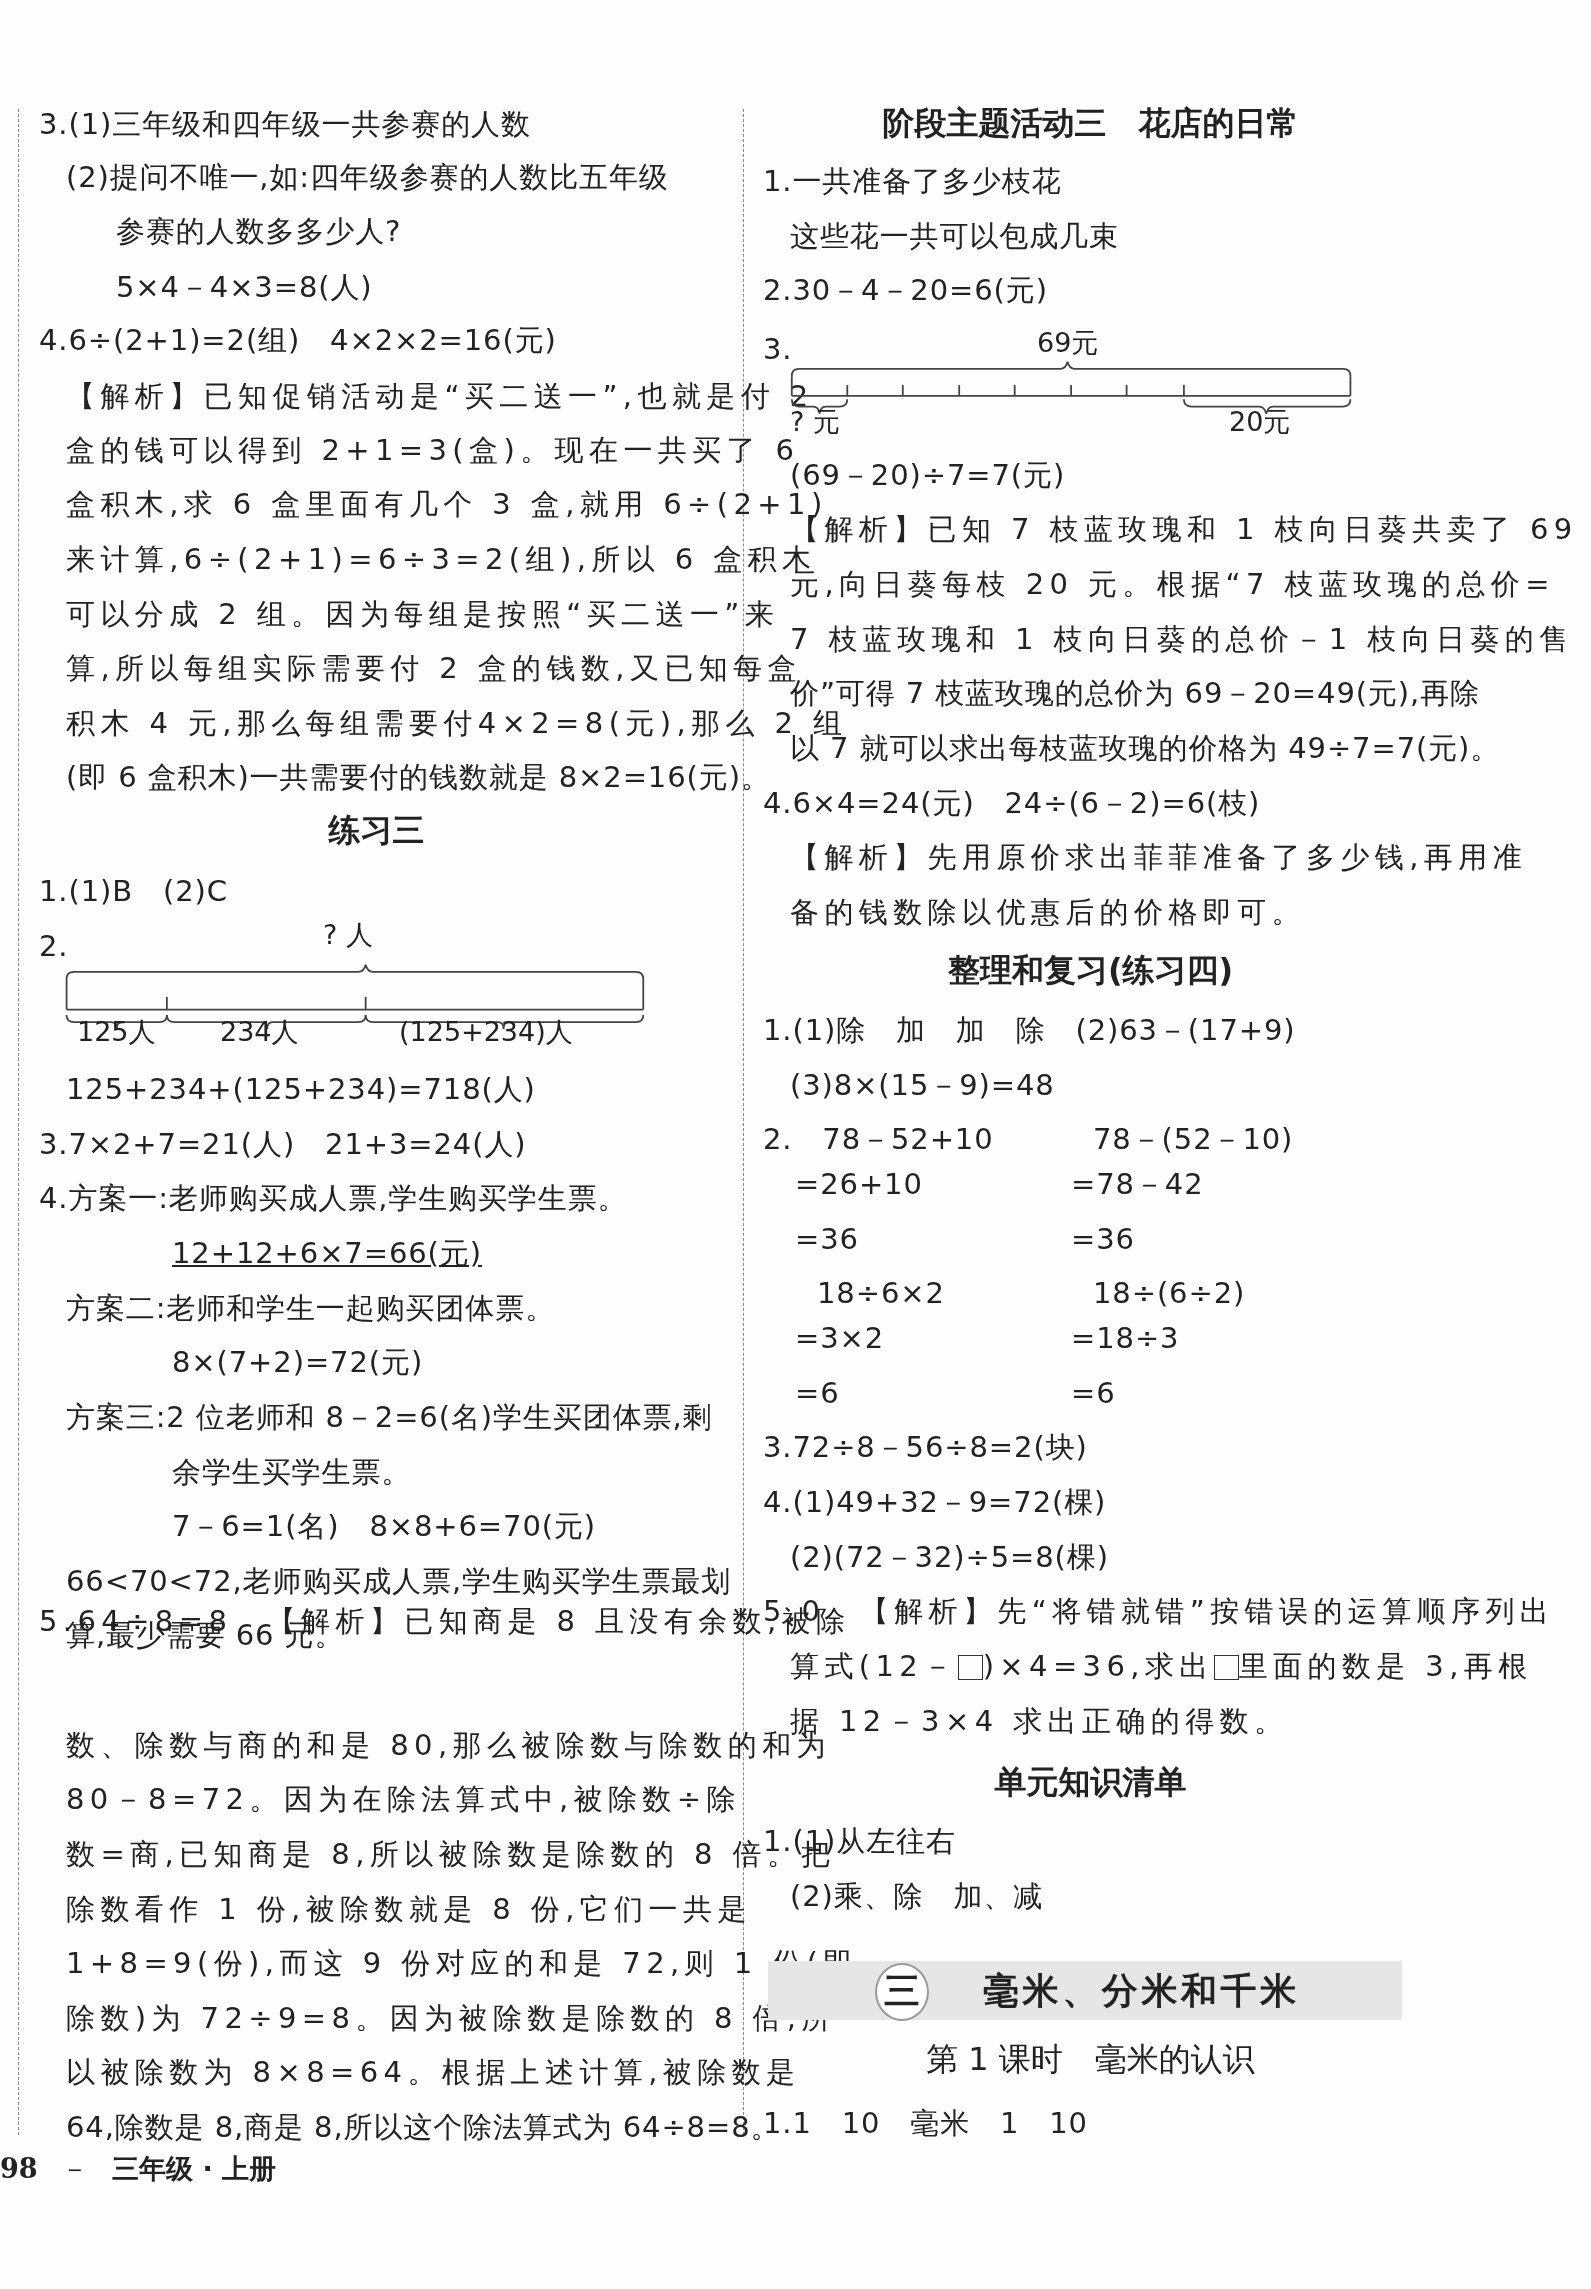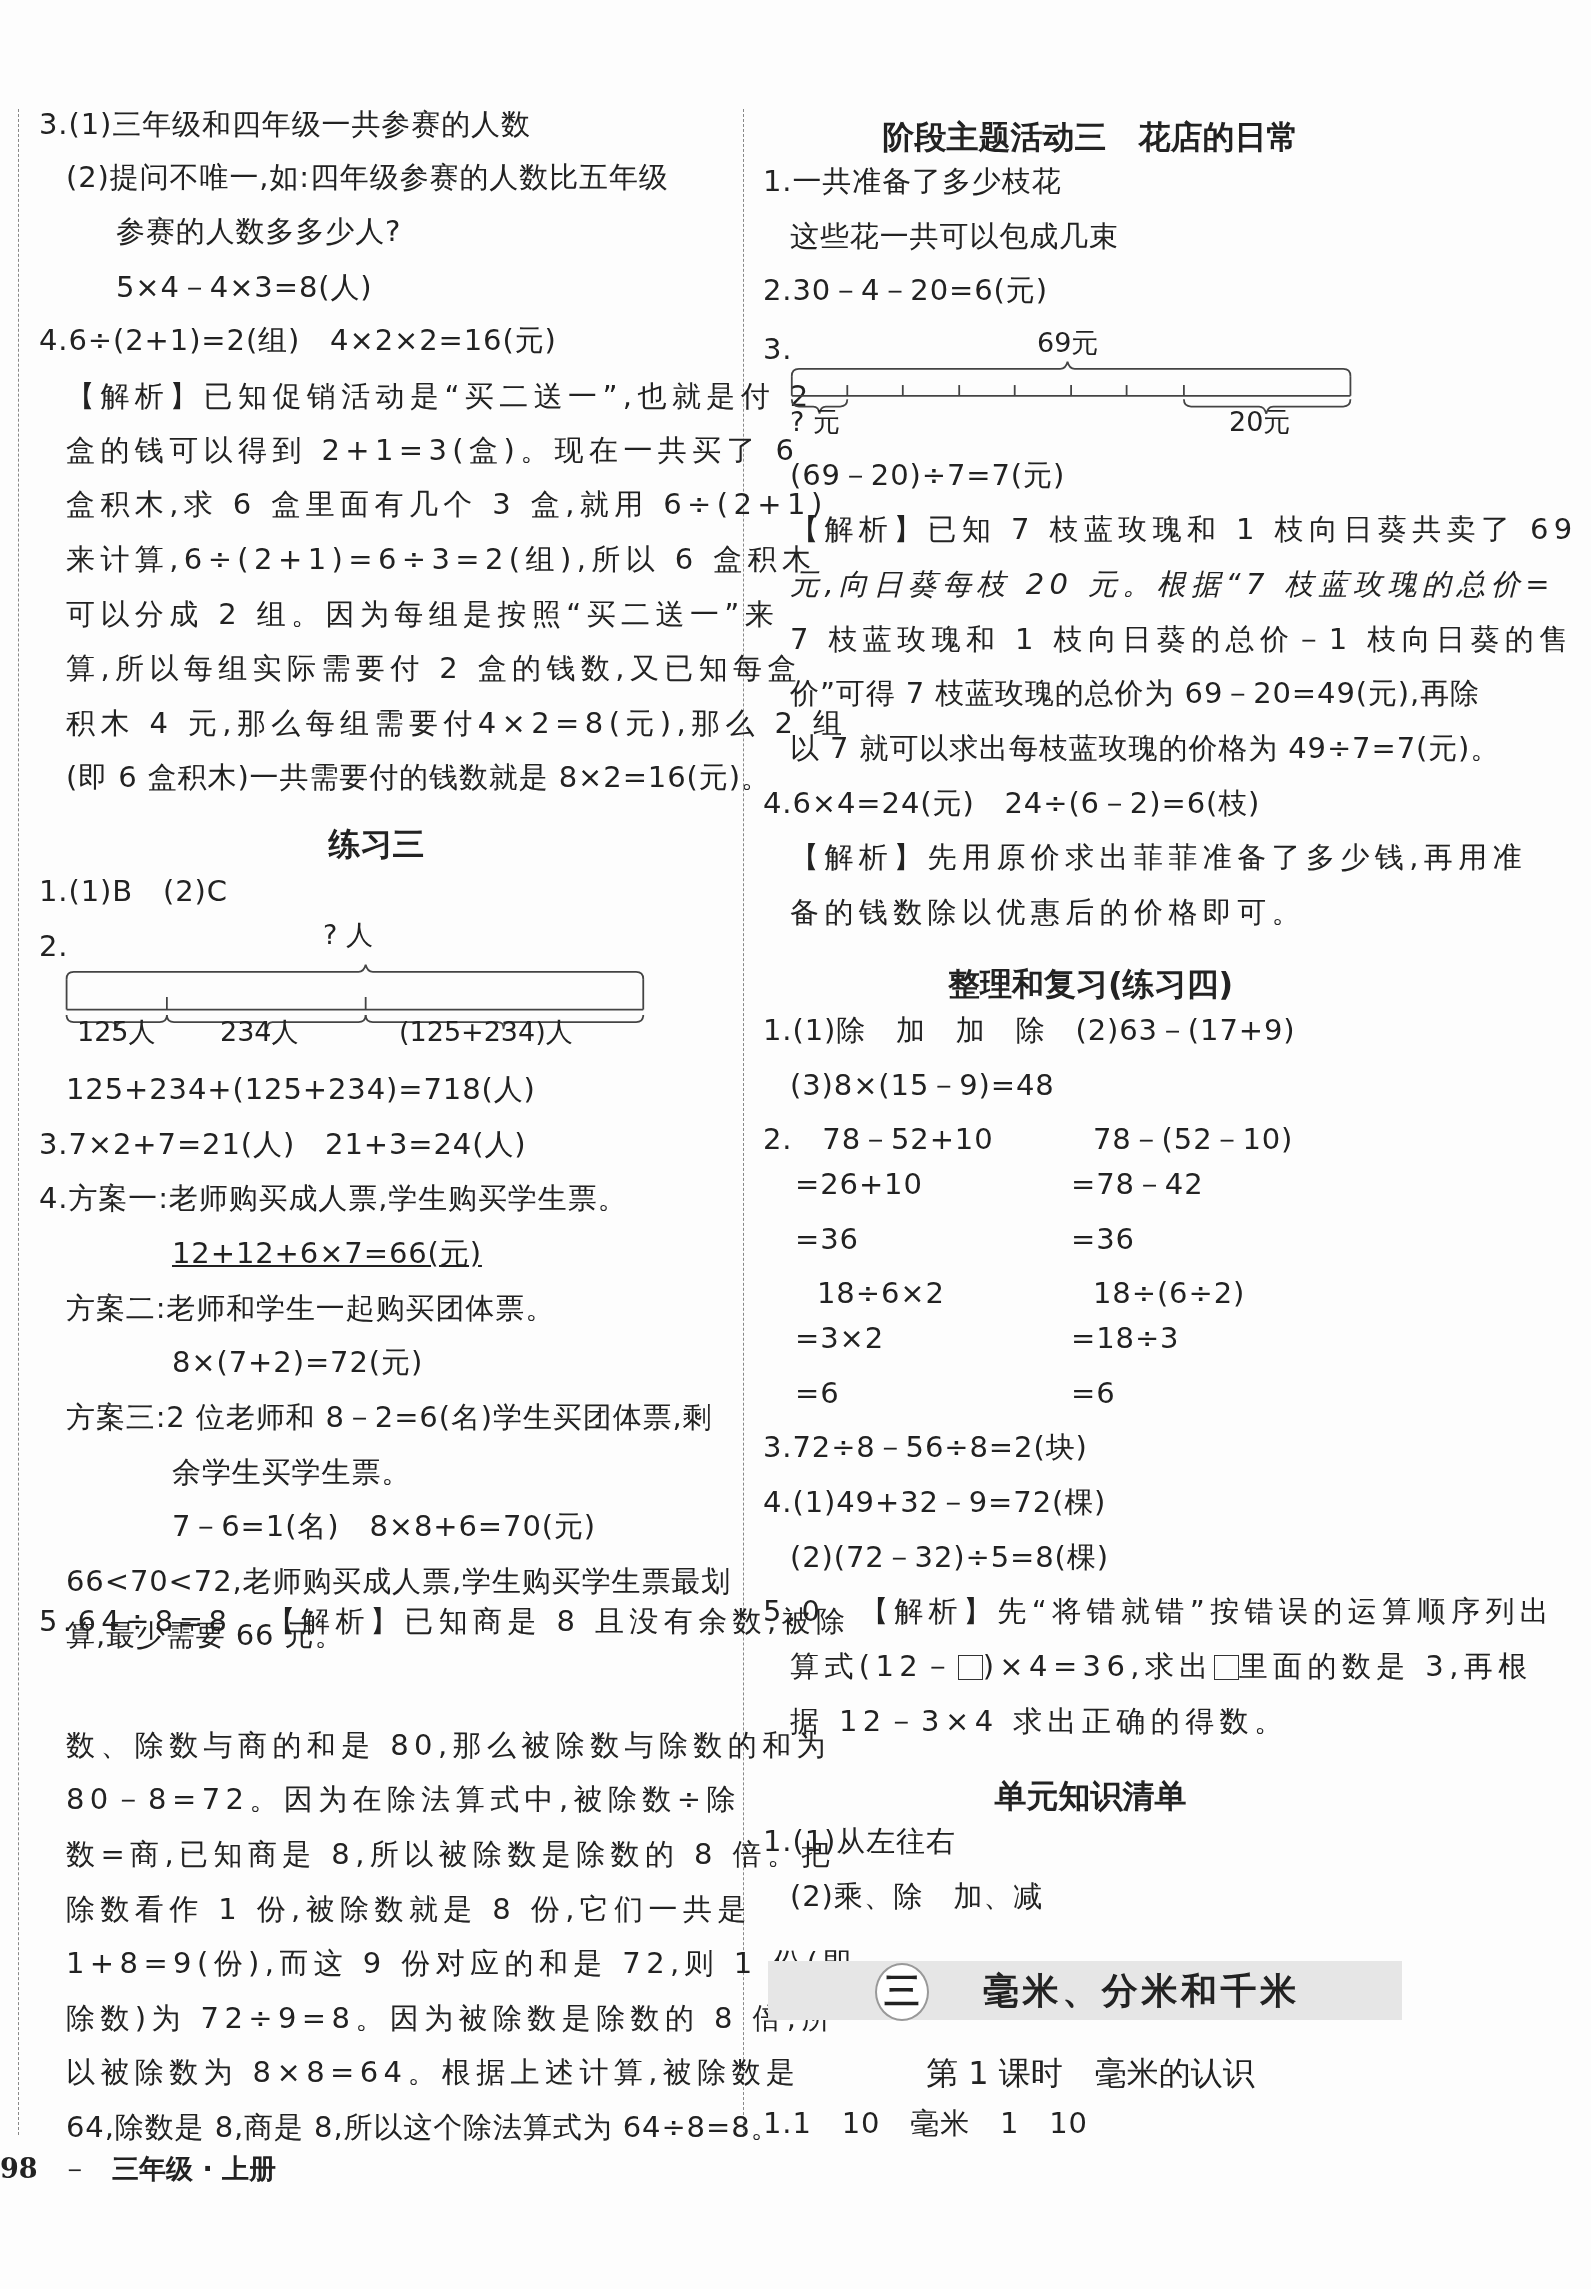--- a/index.html
+++ b/index.html
@@ -4,21 +4,21 @@
 <style>
   html, body { margin:0; padding:0; }
   body {
     width:1591px; height:2289px; background:#fdfdfd; position:relative; overflow:hidden;
     font-family:"DejaVu Sans","Liberation Sans",sans-serif; color:#222;
   }
   .page { position:absolute; left:0; top:0; width:1487px; height:2289px; }
   .vline { position:absolute; border-left:1.8px dashed #888; }
   .ln { position:absolute; white-space:nowrap; font-size:29px; line-height:36px; letter-spacing:0.9px; }
   .ln.j { letter-spacing:5.4px; }
-  .hd { position:absolute; white-space:nowrap; font-size:32px; font-weight:bold; line-height:39px; text-align:center;margin-top:14px; }
+  .hd { position:absolute; white-space:nowrap; font-size:32px; font-weight:bold; line-height:39px; text-align:center; }
   .b { font-weight:normal; }
   .diagram { position:absolute; }
   .diagram svg { overflow:visible; }
   .dlabel { position:absolute; white-space:nowrap; font-size:27px; line-height:30px; }
   .banner { position:absolute; left:768px; top:1961px; width:634px; height:59px; background:#e6e6e6; }
   .banner-circle { position:absolute; left:107px; top:1.8px; width:50px; height:54px; border:2.7px solid #999; border-radius:50%; background:#fff; text-align:center; font-size:36px; font-weight:bold; line-height:52px; }
   .banner-title { position:absolute; left:215px; top:7.2px; font-size:36px; font-weight:bold; line-height:45px; letter-spacing:3.6px; white-space:nowrap; }
   .footer { position:absolute; left:0; top:2151px; font-size:27px; font-weight:bold; white-space:nowrap; }
   .footer .pg { font-family:"DejaVu Serif","Liberation Serif",serif; }
   .box { display:inline-block; width:23px; height:23px; border:1.8px solid #333; vertical-align:-3.6px; }
@@ -120,21 +120,21 @@
         <path d="M440,46 Q440,54 448,54 L524,54 Q530,54 532,62 Q534,54 540,54 L618,54 Q626,54 626,46" fill="none" stroke="#444" stroke-width="2"></path>
       </svg>
     </div>
     <div class="dlabel" style="left:790px; top:407px;">? 元</div>
     <div class="dlabel" style="left:1229px; top:407px;">20元</div>
 
     <div class="ln" style="left:790px; top:457px;">(69－20)÷7=7(元)</div>
     <div class="ln j" style="left:790px; top:511px;">
       <span class="b">【解析】</span><span>已知 7 枝蓝玫瑰和 1 枝向日葵共卖了 69</span>
     </div>
-    <div class="ln j" style="left:790px; top:566px;font-style:italic;">元,向日葵每枝 20 元。根据“7 枝蓝玫瑰的总价=</div>
+    <div class="ln j" style="left:790px; top:566px;">元,向日葵每枝 20 元。根据“7 枝蓝玫瑰的总价=</div>
     <div class="ln j" style="left:790px; top:621px;">7 枝蓝玫瑰和 1 枝向日葵的总价－1 枝向日葵的售</div>
     <div class="ln" style="left:790px; top:675px;">价”可得 7 枝蓝玫瑰的总价为 69－20=49(元),再除</div>
     <div class="ln" style="left:790px; top:730px;">以 7 就可以求出每枝蓝玫瑰的价格为 49÷7=7(元)。</div>
     <div class="ln" style="left:763px; top:785px;">4.6×4=24(元)　24÷(6－2)=6(枝)</div>
     <div class="ln j" style="left:790px; top:839px;">
       <span class="b">【解析】</span><span>先用原价求出菲菲准备了多少钱,再用准</span>
     </div>
     <div class="ln j" style="left:790px; top:894px;">备的钱数除以优惠后的价格即可。</div>
 
     <div class="hd" style="left:768px; top:951px; width:645px;">整理和复习(练习四)</div>

